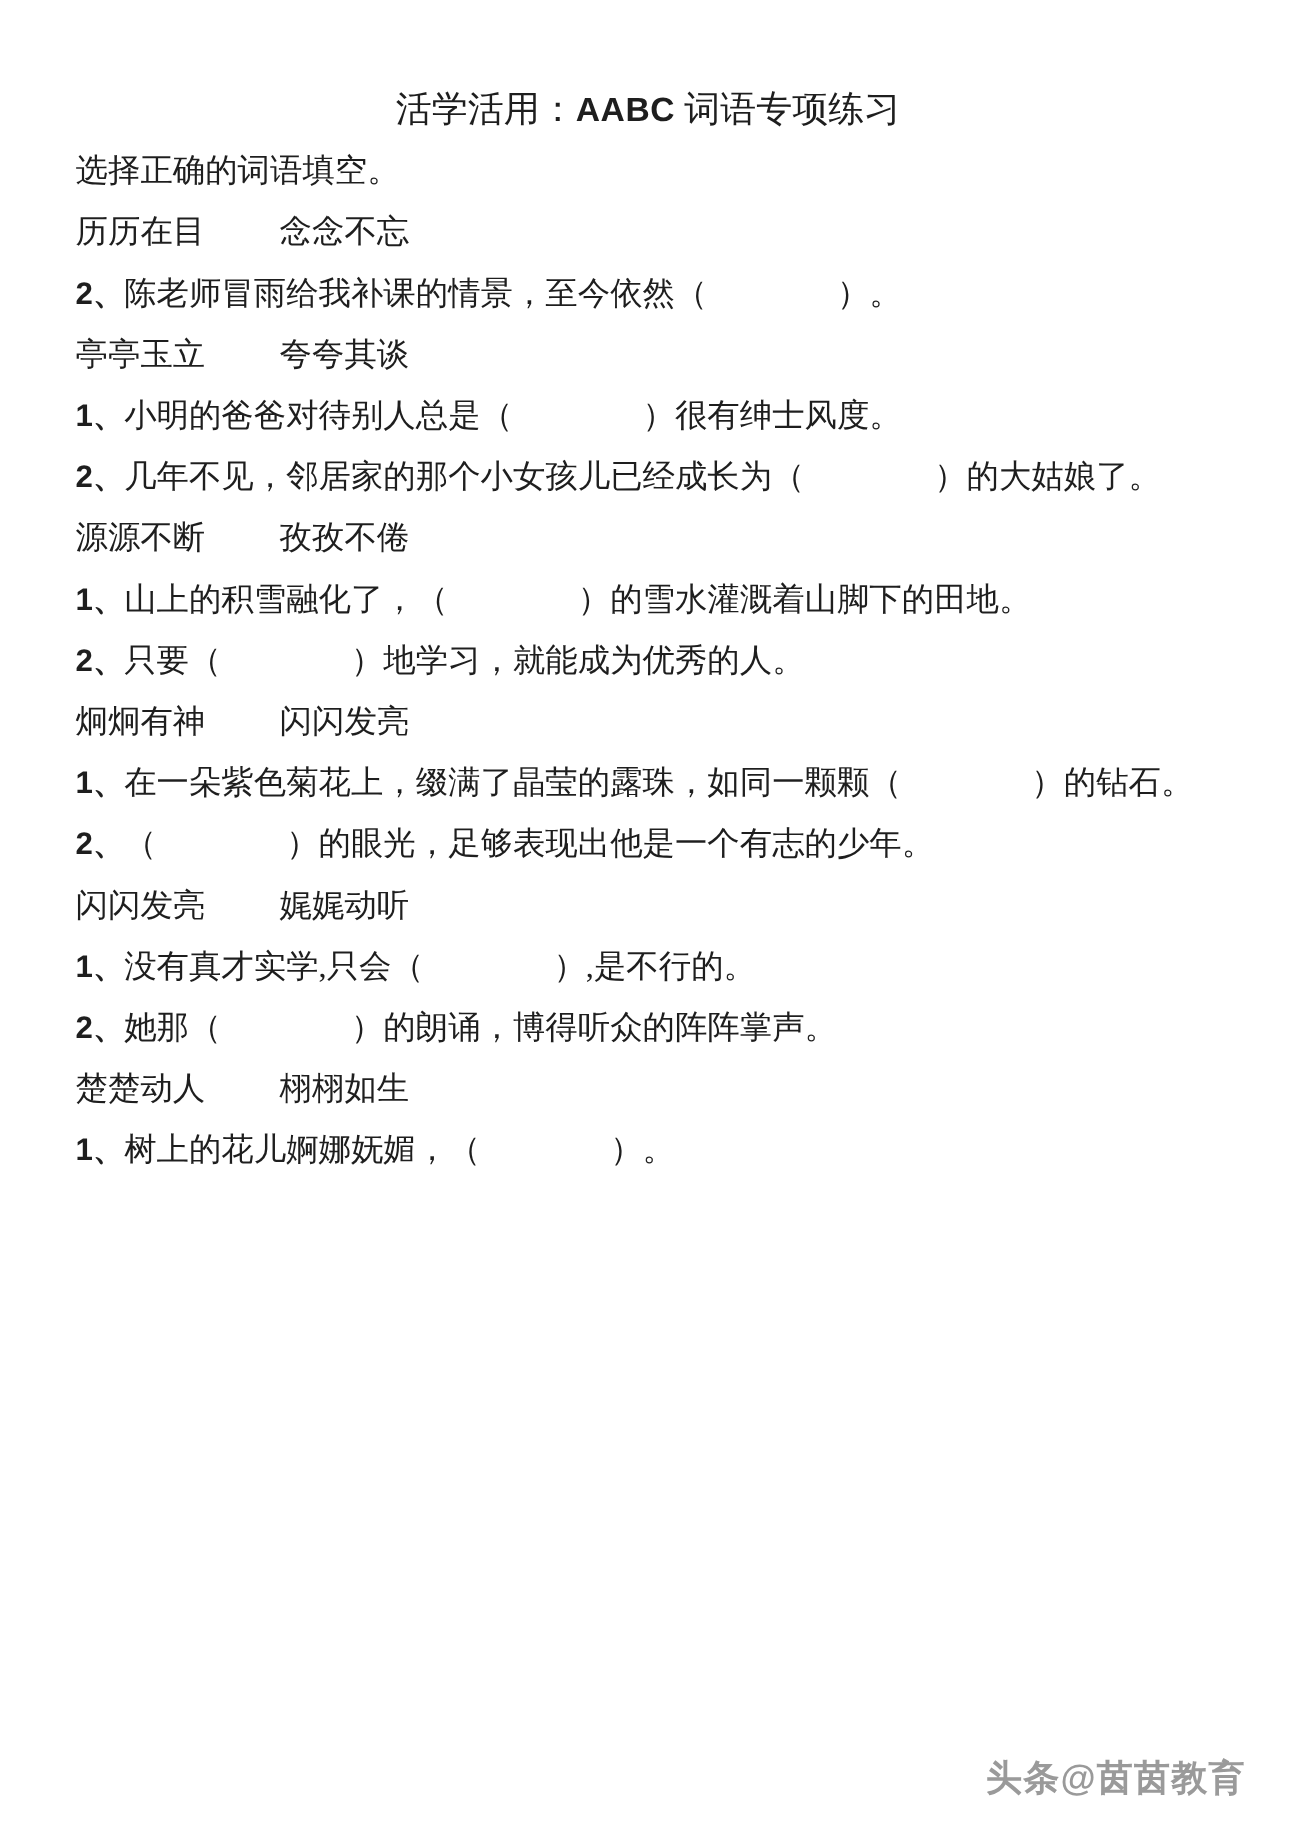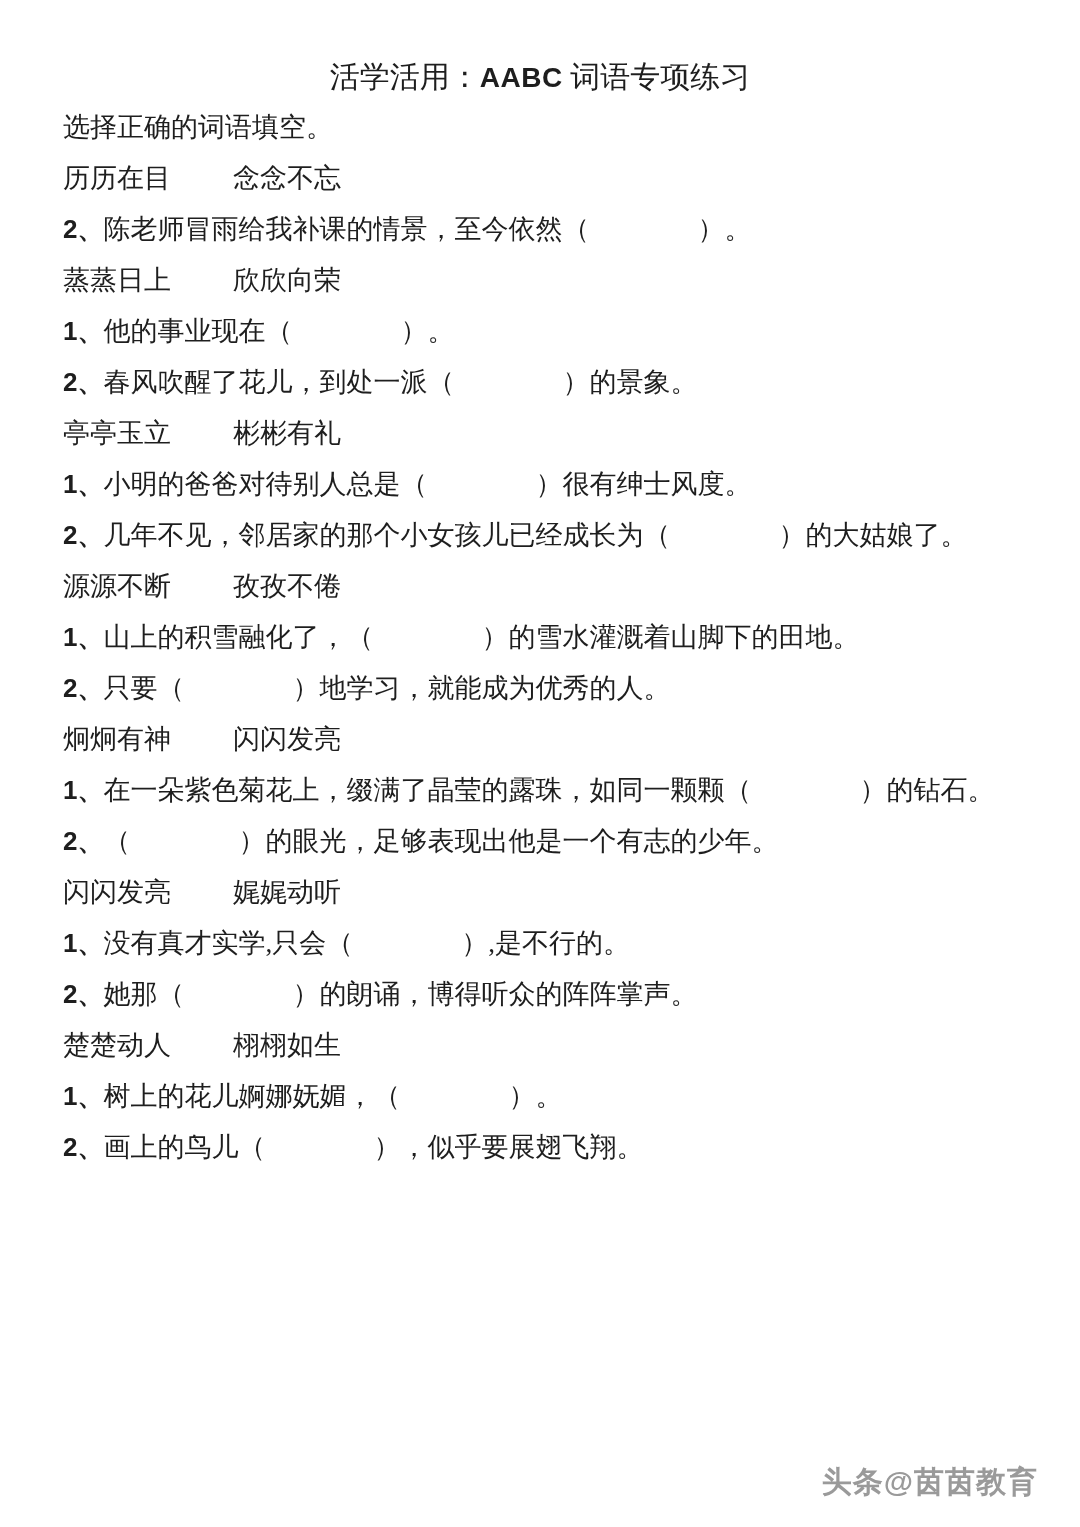--- a/index.html
+++ b/index.html
@@ -10,21 +10,21 @@
   .page {
     position: relative;
     width: 1080px;
     height: 1527px;
     background: #ffffff;
     color: #1e1e1e;
     font-family: "Liberation Serif", serif;
     overflow: hidden;
   }
   .title-line {
-    padding-top: 52px;
+    padding-top: 67px;
     height: 50px;
     line-height: 50px;
     text-align: center;
     font-size: 30px;
     white-space: nowrap;
   }
   .title-em {
     font-family: "Liberation Sans", sans-serif;
     font-weight: 700;
     font-size: 28px;
@@ -74,31 +74,24 @@
 
     <p class="line">选择正确的词语填空。</p>
 
     <div>
       <p class="line pair">
         <span class="pword-first">历历在目</span><span>念念不忘</span>
       </p>
       <p class="line"><span class="qnum">2、</span><span>陈老师冒雨给我补课的情景，至今依然（　　　　）。</span></p>
     </div>
 
-    <div>
-      <p class="line pair">
-        <span class="pword-first">蒸蒸日上</span><span>欣欣向荣</span>
-      </p>
-      <p class="line"><span class="qnum">1、</span><span>他的事业现在（　　　　）。</span></p>
-      <p class="line"><span class="qnum">2、</span><span>春风吹醒了花儿，到处一派（　　　　）的景象。</span></p>
-    </div>
 
     <div>
       <p class="line pair">
-        <span class="pword-first">亭亭玉立</span><span>彬彬有礼</span>
+        <span class="pword-first">亭亭玉立</span><span>夸夸其谈</span>
       </p>
       <p class="line"><span class="qnum">1、</span><span>小明的爸爸对待别人总是（　　　　）很有绅士风度。</span></p>
       <p class="line"><span class="qnum">2、</span><span>几年不见，邻居家的那个小女孩儿已经成长为（　　　　）的大姑娘了。</span></p>
     </div>
 
     <div>
       <p class="line pair">
         <span class="pword-first">源源不断</span><span>孜孜不倦</span>
       </p>
       <p class="line"><span class="qnum">1、</span><span>山上的积雪融化了，（　　　　）的雪水灌溉着山脚下的田地。</span></p>
@@ -120,20 +113,19 @@
       </p>
       <p class="line"><span class="qnum">1、</span><span>没有真才实学,只会（　　　　）,是不行的。</span></p>
       <p class="line"><span class="qnum">2、</span><span>她那（　　　　）的朗诵，博得听众的阵阵掌声。</span></p>
     </div>
 
     <div>
       <p class="line pair">
         <span class="pword-first">楚楚动人</span><span>栩栩如生</span>
       </p>
       <p class="line"><span class="qnum">1、</span><span>树上的花儿婀娜妩媚，（　　　　）。</span></p>
-      <p class="line"><span class="qnum">2、</span><span>画上的鸟儿（　　　　），似乎要展翅飞翔。</span></p>
     </div>
 
   </div>
 
   <div class="watermark">头条@茵茵教育</div>
 
 </div>
 
 </body></html>

